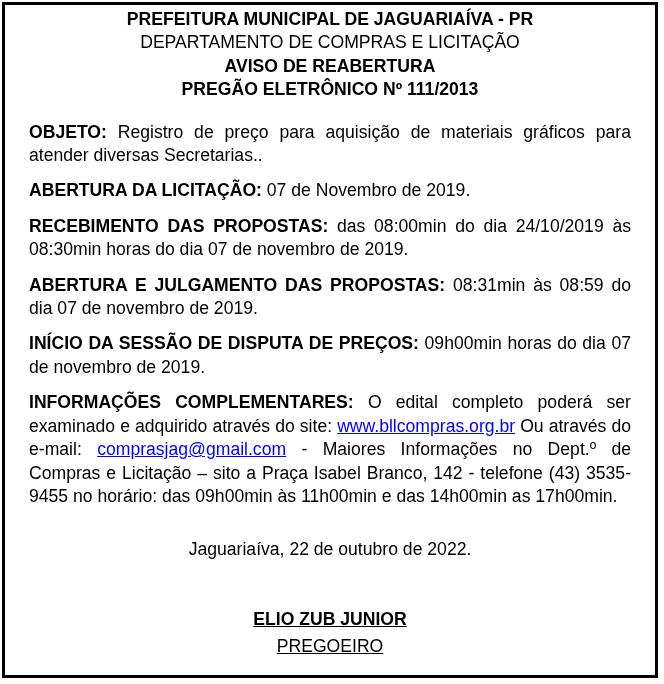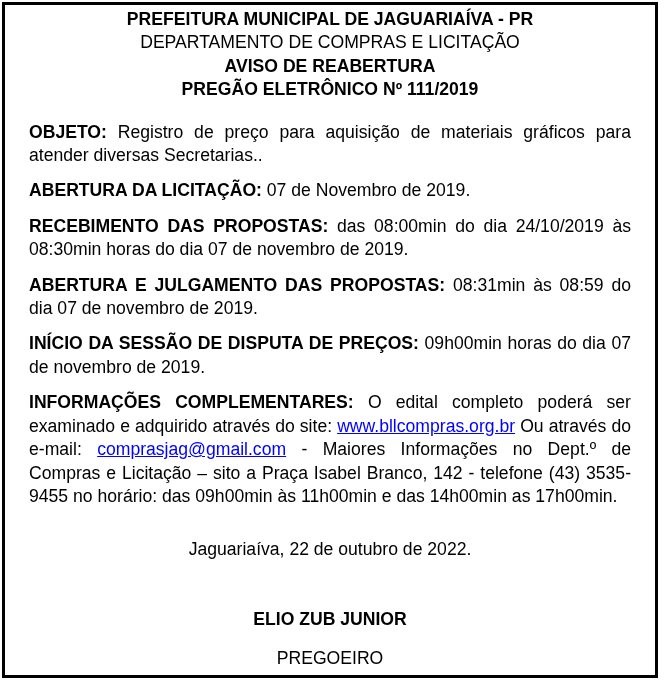--- a/index.html
+++ b/index.html
@@ -45,32 +45,32 @@
     cursor: pointer;
   }
   .date-line {
     margin: 30px 0 0 0;
     text-align: center;
   }
   .signature-block {
     margin-top: 46px;
     text-align: center;
   }
-  .signature-block div { margin: 16px; }
+  .signature-block div { margin: 4px; text-decoration: underline; }
 </style>
 </head>
 <body>
 
 <div class="sheet">
 
   <header class="doc-header">
     <div class="hline bold">PREFEITURA MUNICIPAL DE JAGUARIAÍVA - PR</div>
     <div class="hline">DEPARTAMENTO DE COMPRAS E LICITAÇÃO</div>
     <div class="hline bold">AVISO DE REABERTURA</div>
-    <div class="hline bold">PREGÃO ELETRÔNICO Nº 111/2019</div>
+    <div class="hline bold">PREGÃO ELETRÔNICO Nº 111/2013</div>
   </header>
 
   <main class="doc-body">
 
     <p><strong>OBJETO:</strong><span> Registro de preço para aquisição de materiais gráficos para atender diversas Secretarias..</span></p>
 
     <p><strong>ABERTURA DA LICITAÇÃO:</strong><span> 07 de Novembro de 2019.</span></p>
 
     <p><strong>RECEBIMENTO DAS PROPOSTAS:</strong><span> das 08:00min do dia 24/10/2019 às 08:30min horas do dia 07 de novembro de 2019.</span></p>
 

